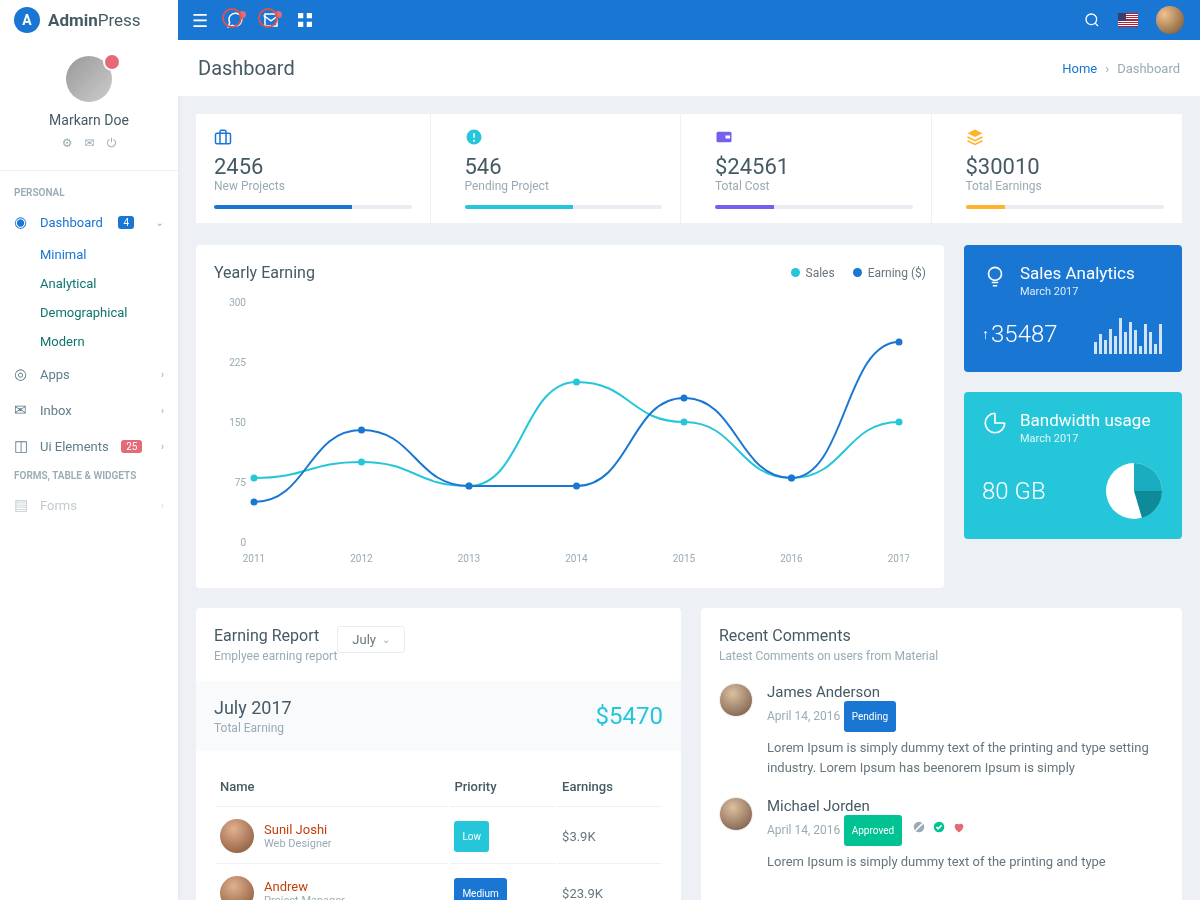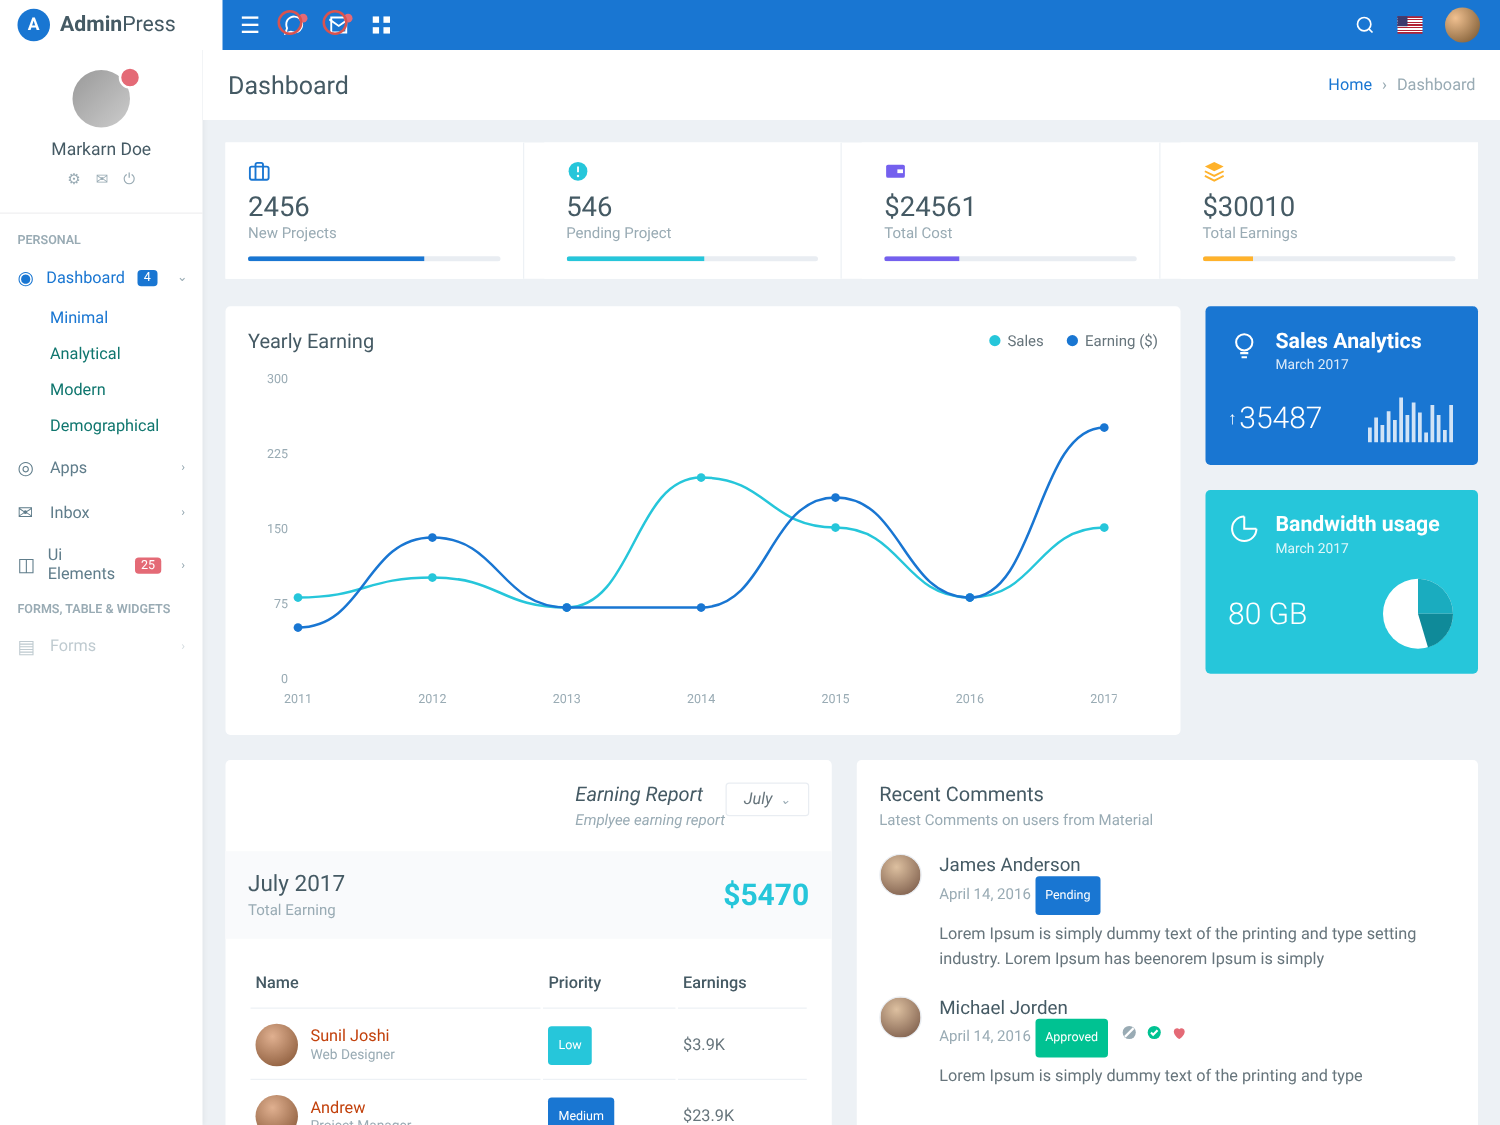--- a/index.html
+++ b/index.html
@@ -15,21 +15,21 @@
 .topbar-left { display: flex; align-items: center; gap: 18px; padding: 0 14px; }
 .topbar-icon { color: #fff; font-size: 18px; cursor: pointer; position: relative; }
 .badge-dot { width: 7px; height: 7px; background: #e46a76; border-radius: 50%; position: absolute; top: 0; right: -2px; }
 .red-circle { position: absolute; width: 20px; height: 20px; border: 2px solid #d9534f; border-radius: 50%; top: -3px; left: -4px; }
 .topbar-right { margin-left: auto; display: flex; align-items: center; gap: 18px; padding: 0 16px; }
 .flag { width: 20px; height: 14px; background: linear-gradient(#b22234 0 7.7%, #fff 7.7% 15.4%, #b22234 15.4% 23%, #fff 23% 30.7%, #b22234 30.7% 38.4%, #fff 38.4% 46%, #b22234 46% 53.8%, #fff 53.8% 61.5%, #b22234 61.5% 69.2%, #fff 69.2% 76.9%, #b22234 76.9% 84.6%, #fff 84.6% 92.3%, #b22234 92.3% 100%); position: relative; }
 .flag::before { content: ""; position: absolute; top: 0; left: 0; width: 8px; height: 7.5px; background: #3c3b6e; }
 .avatar-sm { width: 28px; height: 28px; border-radius: 50%; background: #ccc; }
 
 
-.sidebar { width: 162px; background: #fff; box-shadow: 1px 0 4px rgba(0,0,0,0.05); padding-top: 40px; overflow: hidden; }
+.sidebar { width: 178px; background: #fff; box-shadow: 1px 0 4px rgba(0,0,0,0.05); padding-top: 40px; overflow: hidden; }
 .profile { text-align: center; padding: 16px 0 10px; position: relative; }
 .profile-img { width: 46px; height: 46px; border-radius: 50%; background: linear-gradient(135deg,#999,#ccc); margin: 0 auto; position: relative; }
 .profile-img::after { content: ""; position: absolute; top: -3px; right: -9px; width: 14px; height: 14px; background: #e46a76; border: 2px solid #fff; border-radius: 50%; }
 .profile-name { margin-top: 10px; color: #455a64; font-size: 14px; }
 .profile-icons { margin-top: 8px; display: flex; justify-content: center; gap: 12px; font-size: 12px; color: #99abb4; }
 .profile-icons span { cursor: pointer; }
 
 .sidebar-divider { height: 1px; background: rgba(120,130,140,0.13); margin: 10px 0; }
 .nav-header { font-size: 10px; font-weight: 600; color: #99abb4; padding: 6px 14px; text-transform: uppercase; }
 .nav-item { display: flex; align-items: center; padding: 9px 14px; cursor: pointer; font-size: 13px; color: #607d8b; gap: 10px; position: relative; }
@@ -69,36 +69,36 @@
 .legend { display: flex; gap: 18px; font-size: 12px; }
 .legend-item { display: flex; align-items: center; gap: 6px; }
 .legend-dot { width: 9px; height: 9px; border-radius: 50%; }
 
 .side-cards { display: flex; flex-direction: column; gap: 20px; }
 .stat-panel { border-radius: 4px; padding: 18px; color: #fff; }
 .stat-panel.blue { background: #1976d2; }
 .stat-panel.teal { background: #26c6da; }
 .panel-top { display: flex; gap: 12px; }
 .panel-ico { font-size: 22px; }
-.panel-title { font-size: 17px; font-weight: 700; }
+.panel-title { font-size: 17px; font-weight: 400; }
 .panel-sub { font-size: 11px; opacity: 0.85; margin-top: 2px; }
 .panel-body { display: flex; align-items: center; justify-content: space-between; margin-top: 16px; }
 .panel-big { font-size: 24px; font-weight: 300; display: flex; align-items: center; gap: 2px; }
 
 
 .bottom-row { display: grid; grid-template-columns: 485px 1fr; gap: 20px; }
-.report-header { display: flex; justify-content: flex-end; align-items: flex-start; font-style: italic; }
+.report-header { display: flex; justify-content: flex-start; align-items: flex-start; }
 .report-title { font-size: 16px; color: #455a64; }
 .report-sub { font-size: 12px; color: #99abb4; margin-top: 4px; }
 .select-btn { border: 1px solid #e9edf2; padding: 5px 14px; border-radius: 3px; font-size: 13px; color: #67757c; cursor: pointer; display: flex; align-items: center; gap: 6px; }
 
 .summary-block { background: #f9fafc; margin: 18px -18px 0; padding: 16px 18px; display: flex; justify-content: space-between; align-items: center; }
 .summary-title { font-size: 18px; color: #455a64; }
 .summary-sub { font-size: 12px; color: #99abb4; margin-top: 3px; }
-.summary-val { font-size: 24px; color: #26c6da; font-weight: 700; }
+.summary-val { font-size: 24px; color: #26c6da; font-weight: 400; }
 
 .table { width: 100%; margin-top: 14px; }
 .table th { text-align: left; font-size: 13px; color: #455a64; font-weight: 500; padding: 12px 4px; border-bottom: 1px solid #edf1f5; }
 .table td { padding: 10px 4px; border-bottom: 1px solid #edf1f5; font-size: 13px; }
 .user-cell { display: flex; align-items: center; gap: 10px; }
 .avatar-md { width: 34px; height: 34px; border-radius: 50%; background: #ccc; }
 .user-name { color: #c2410c; font-size: 13px; }
 .user-role { color: #99abb4; font-size: 11px; }
 .pill { padding: 10px 8px; border-radius: 3px; font-size: 10px; color: #fff; display: inline-block; }
 .pill.low { background: #26c6da; }
@@ -178,22 +178,22 @@
     <div class="nav-header">PERSONAL</div>
 
     <div class="nav-item active">
       <span class="ico">◉</span>
       <span>Dashboard</span>
       <span class="nav-badge">4</span>
       <span class="nav-arrow">⌄</span>
     </div>
     <div class="sub-item active">Minimal</div>
     <div class="sub-item">Analytical</div>
+    <div class="sub-item">Demographical</div>
     <div class="sub-item">Modern</div>
-    <div class="sub-item">Demographical</div>
 
     <div class="nav-item">
       <span class="ico">◎</span>
       <span>Apps</span>
       <span class="nav-arrow">›</span>
     </div>
     <div class="nav-item">
       <span class="ico">✉</span>
       <span>Inbox</span>
       <span class="nav-arrow">›</span>

